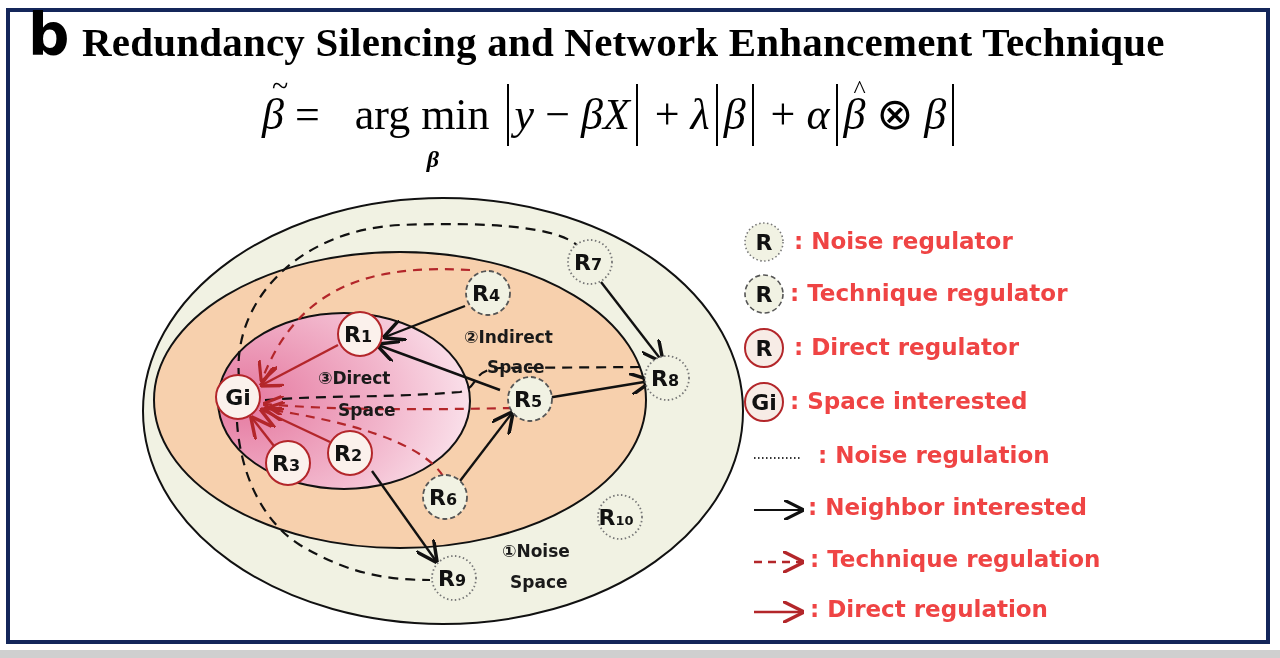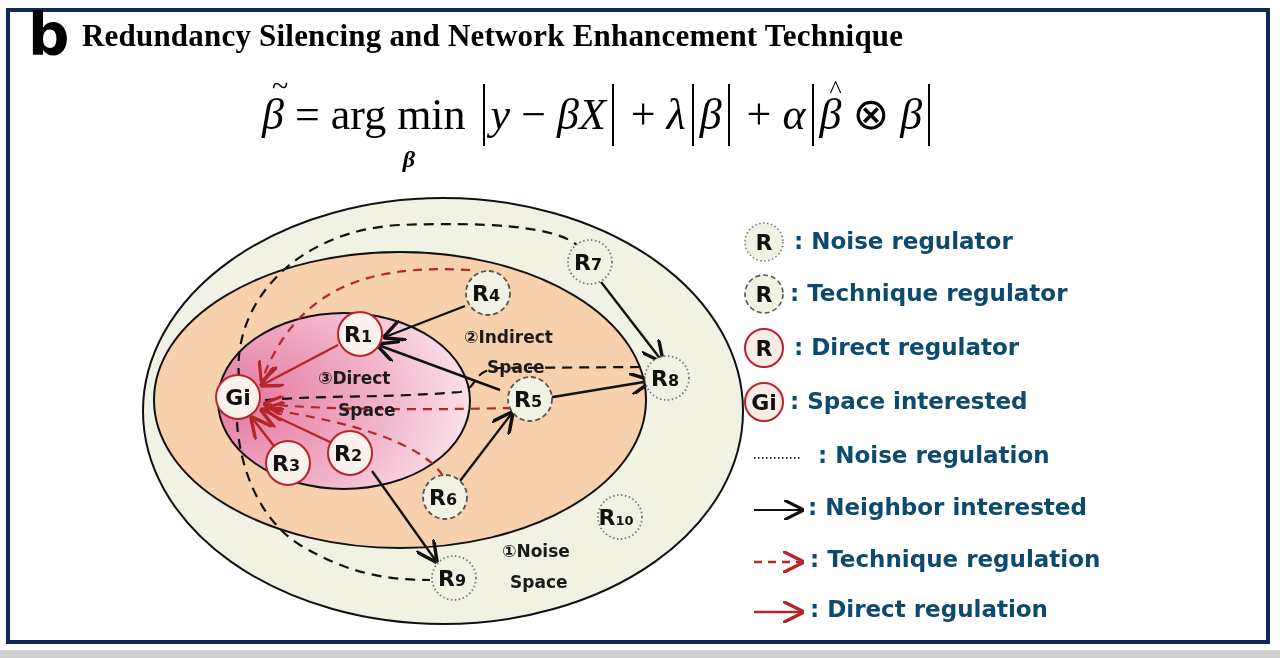--- a/index.html
+++ b/index.html
@@ -8,39 +8,39 @@
     position:absolute; left:6px; top:8px; width:1264px; height:636px;
     border:4px solid #14265a; box-sizing:border-box; background:#fff;
   }
   .bottom-bar { position:absolute; left:0; top:650px; width:1280px; height:8px; background:#cfcfcf; }
   .panel-letter {
     position:absolute; left:28px; top:6px; font-family:"DejaVu Sans", sans-serif;
     font-weight:bold; font-size:58px; color:#000; line-height:1;
   }
   .title {
     position:absolute; left:82px; top:18px; font-family:"Liberation Serif", serif;
-    font-weight:bold; font-size:31px; color:#000; white-space:nowrap; letter-spacing:0.2px;
+    font-weight:bold; font-size:41px; color:#000; white-space:nowrap; letter-spacing:0.2px;
   }
   .formula {
     position:absolute; left:262px; top:88px; font-family:"Liberation Serif", serif;
     font-size:44px; color:#000; white-space:nowrap; line-height:1;
   }
   .formula .it { font-style:italic; }
   .formula .bar { display:inline-block; width:2px; height:62px; background:#000; vertical-align:middle; margin:0 6px; position:relative; top:-4px; }
-  .formula .argmin { position:relative; display:inline-block; }
+  .formula .argmin { position:relative; display:inline-block;margin-left:24px; }
   .formula .sub { position:absolute; left:72px; top:54px; font-size:24px; font-style:italic; font-weight:bold; }
   .formula .tilde, .formula .hat { position:relative; display:inline-block; }
   .formula .tilde::before { content:"~"; position:absolute; left:10px; top:-22px; font-size:30px; font-style:normal; }
   .formula .hat::before { content:"^"; position:absolute; left:10px; top:-16px; font-size:26px; font-style:normal; }
   svg.diagram { position:absolute; left:0; top:0; }
   .node-label { font-family:"DejaVu Sans", sans-serif; font-weight:bold; fill:#111; }
   .space-label { font-family:"DejaVu Sans", sans-serif; font-weight:bold; font-size:17px; fill:#1a1a1a; }
   .legend { position:absolute; left:742px; top:222px; }
   .leg-row { position:absolute; left:0; white-space:nowrap; height:40px; }
-  .leg-text { position:absolute; font-family:"DejaVu Sans", sans-serif; font-weight:bold; font-size:23px; color:#0c4a6e; top:6px; white-space:nowrap; }
+  .leg-text { position:absolute; font-family:"DejaVu Sans", sans-serif; font-weight:bold; font-size:23px; color:#ef4444; top:6px; white-space:nowrap; }
   .leg-sym { position:absolute; left:0; top:0; }
 </style>
 </head>
 <body>
 
 <div class="frame"></div>
 <div class="bottom-bar"></div>
 
 <div class="panel-letter">b</div>
 <div class="title">Redundancy Silencing and Network Enhancement Technique</div>

